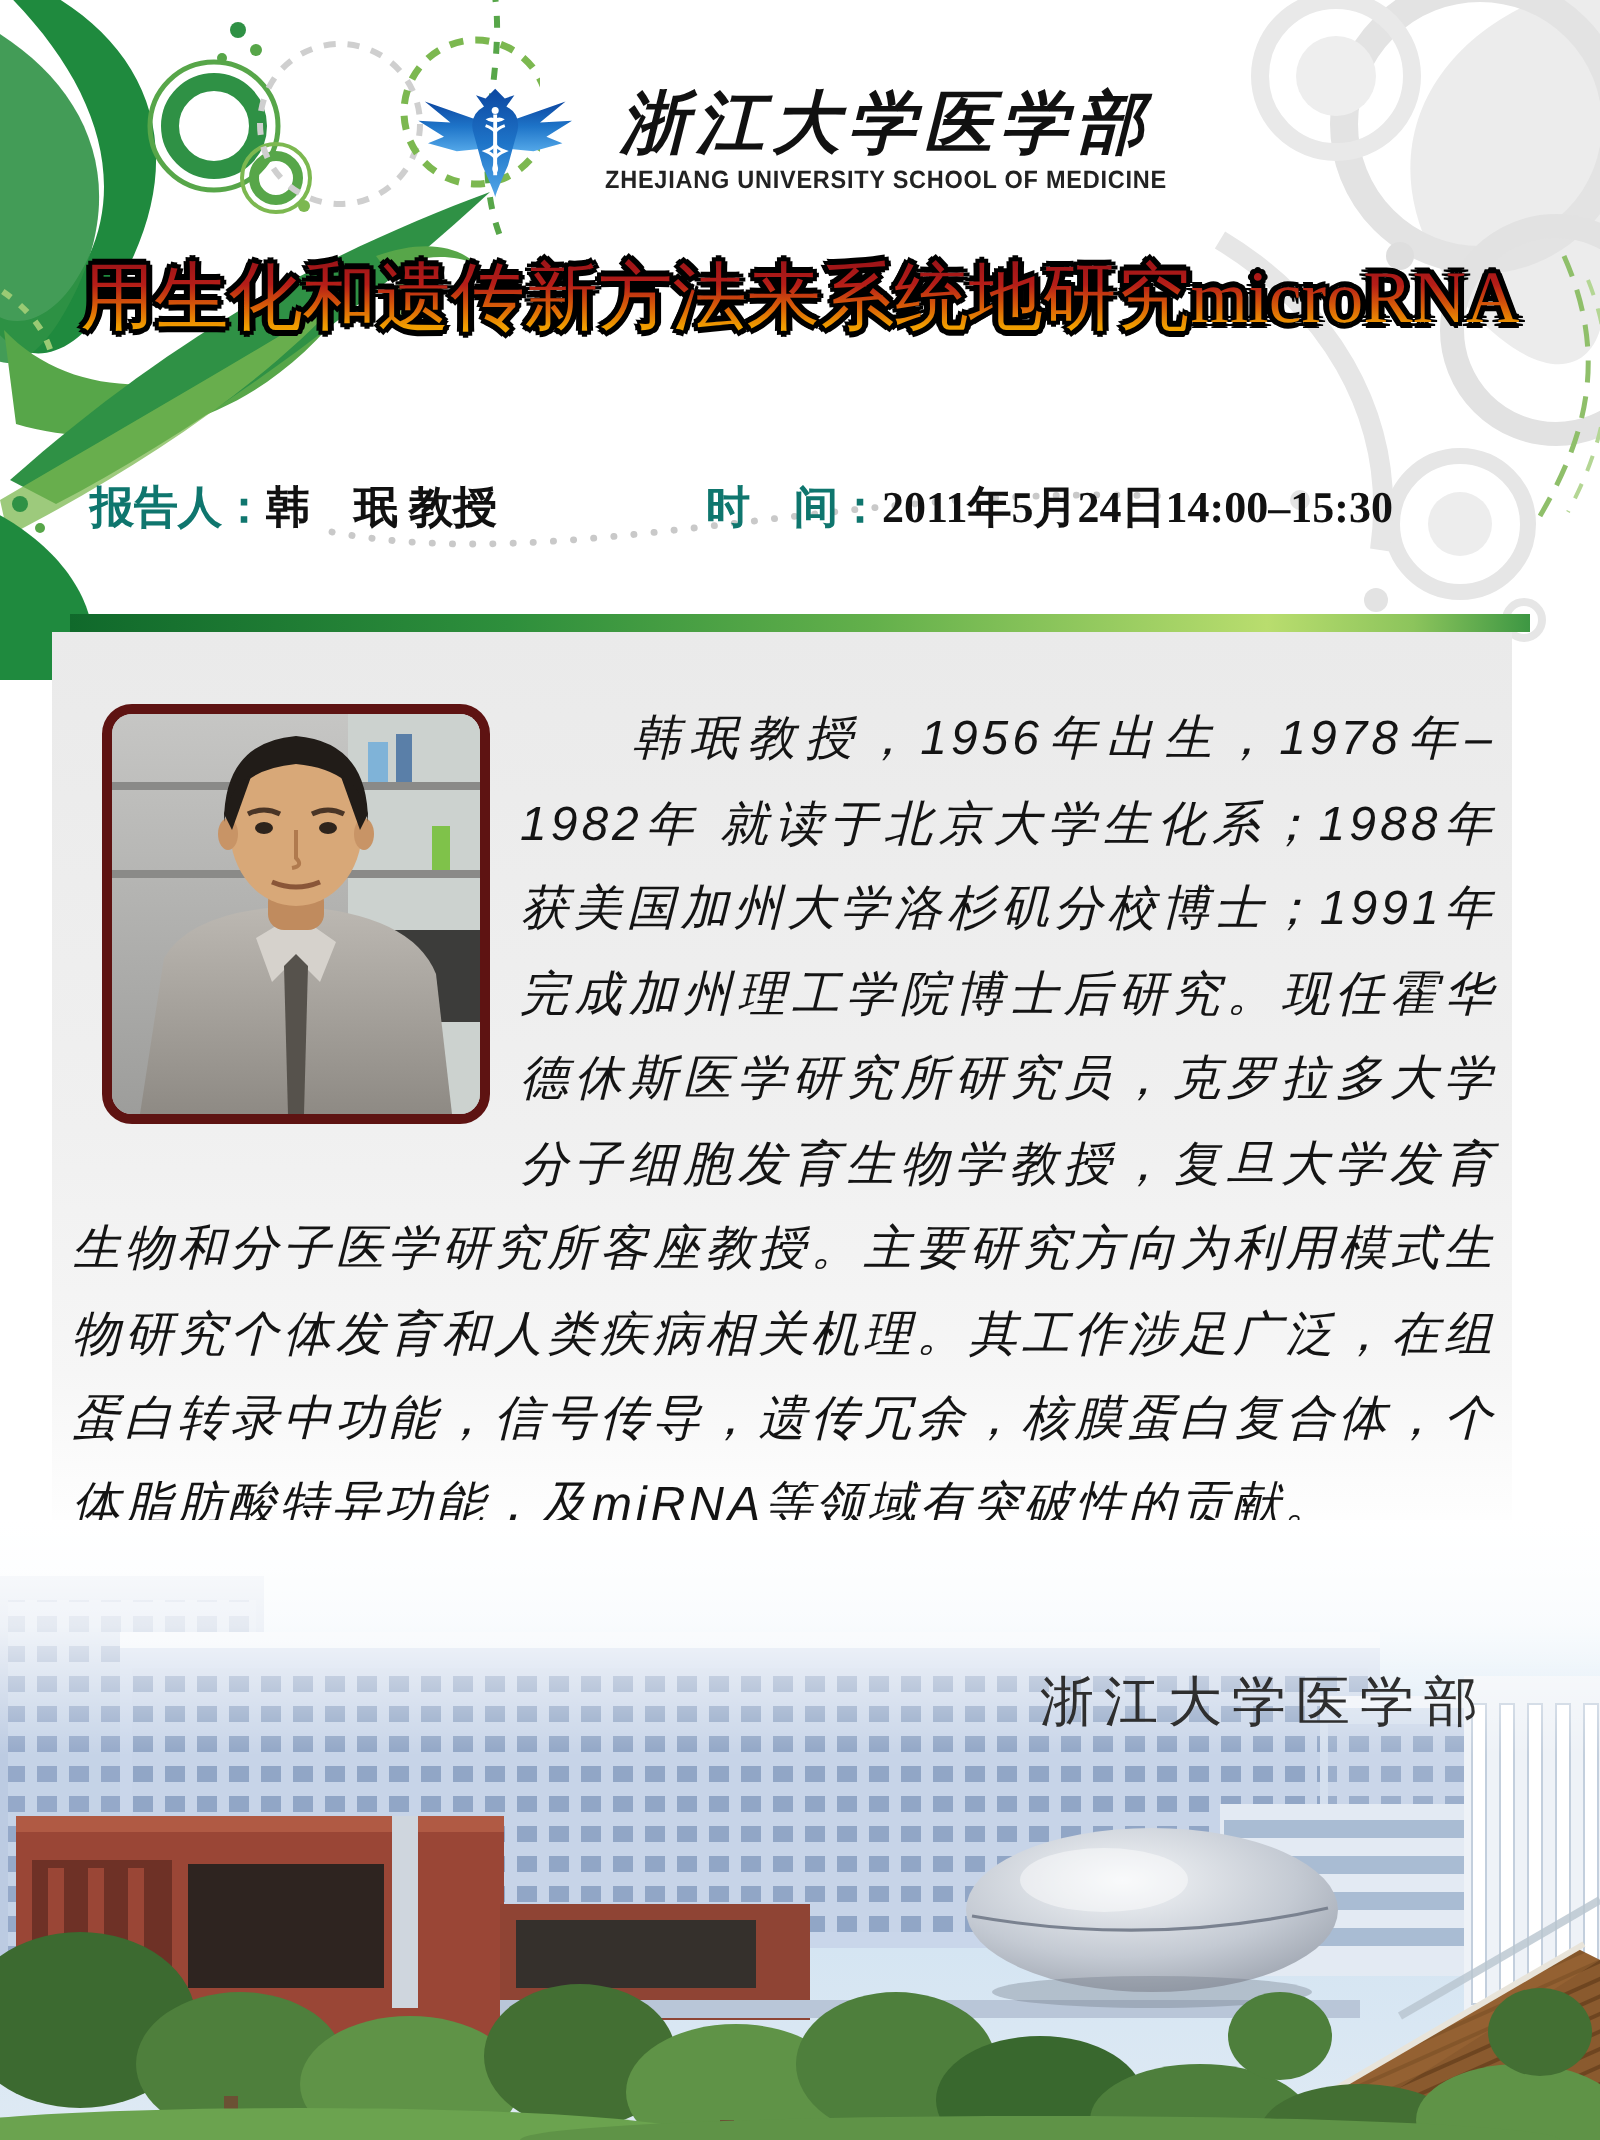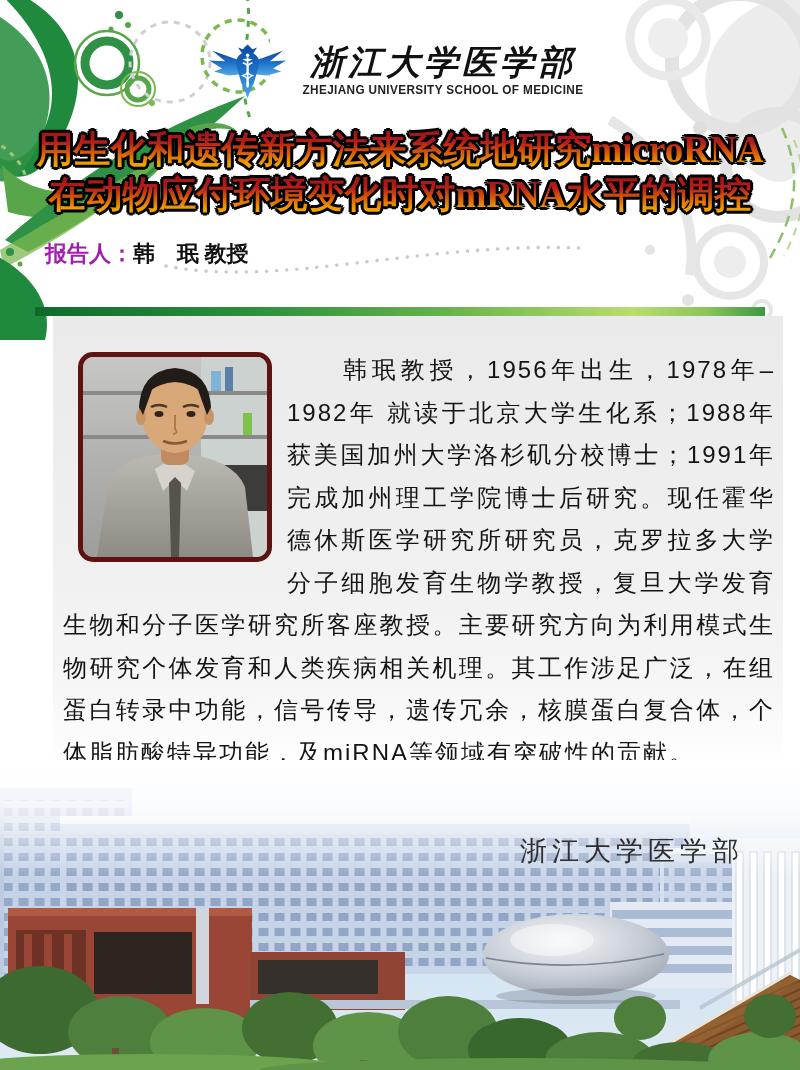--- a/index.html
+++ b/index.html
@@ -24,50 +24,50 @@
   #logo-en{
     font-family:"Liberation Sans","DejaVu Sans",sans-serif;
     font-weight:bold;font-size:12.5px;letter-spacing:.4px;color:#222;
     transform:scaleX(.94);white-space:nowrap;
   }
   
   #title-block{top:127px;left:0;width:800px;text-align:center;}
   .title-line{
     position:relative;display:block;height:45px;line-height:45px;
     font-family:"Liberation Serif","DejaVu Serif",serif;
-    font-weight:bold;font-size:37px;letter-spacing:0px;white-space:nowrap;
+    font-weight:normal;font-size:37px;letter-spacing:0px;white-space:nowrap;
   }
   .t-back{
     color:#000;
     text-shadow:3px 0 0 #000,-3px 0 0 #000,0 3px 0 #000,0 -3px 0 #000,
                 2px 2px 0 #000,-2px 2px 0 #000,2px -2px 0 #000,-2px -2px 0 #000;
   }
   .t-front{
     position:absolute;left:0;right:0;top:0;
     background:linear-gradient(180deg,#9c1418 8%,#b51d18 34%,#d85c08 58%,#f09c00 80%,#f8b400 100%);
     -webkit-background-clip:text;background-clip:text;color:transparent;
   }
   
   #info-grid{
     top:239px;left:45px;width:725px;
     display:grid;grid-template-columns:308px auto;grid-auto-rows:30px;
     font-family:"Liberation Serif","DejaVu Serif",serif;
     font-weight:bold;font-size:22px;line-height:30px;white-space:nowrap;
   }
-  .info-label{color:#a21caf;margin-top:16px;}
+  .info-label{color:#0f766e;margin-top:16px;}
   .info-value{color:#111;}
   
   #green-bar{
     top:307px;left:35px;width:730px;height:9px;
     background:linear-gradient(90deg,#10692b 0%,#2e8f3c 30%,#63b04b 55%,#b9dd6e 82%,#8cc45c 92%,#3d9743 100%);
   }
   #bio-panel{
-    top:316px;left:53px;width:730px;height:452px;
+    top:316px;left:26px;width:730px;height:452px;
     background:linear-gradient(180deg,#eaeaea 0%,#f0f0f0 55%,#f6f6f6 82%,rgba(250,250,250,0) 100%);
-    box-sizing:border-box;padding:33px 8px 0 10px;
+    box-sizing:border-box;padding:33px 8px 0 10px;font-style:italic;
   }
   #speaker-photo{
     float:left;width:184px;height:200px;margin:3px 15px 6px 15px;
     border:5px solid #5e1312;border-radius:15px;overflow:hidden;
     background:#bdbdbd;
   }
   #speaker-photo svg{display:block;}
   #bio-text{
     margin:0;color:#141414;
     font-size:24px;line-height:42.5px;letter-spacing:2px;
@@ -151,29 +151,28 @@
     <span id="logo-cn">浙江大学医学部</span>
     <span id="logo-en">ZHEJIANG UNIVERSITY SCHOOL OF MEDICINE</span>
   </div>
 </div>
 
 <div id="title-block" class="abs">
   <span class="title-line">
     <span class="t-back">用生化和遗传新方法来系统地研究microRNA</span>
     <span class="t-front">用生化和遗传新方法来系统地研究microRNA</span>
   </span>
-  <span class="title-line">
-    <span class="t-back">在动物应付环境变化时对mRNA水平的调控</span>
-    <span class="t-front">在动物应付环境变化时对mRNA水平的调控</span>
-  </span>
 </div>
 
 <div id="info-grid" class="abs">
   <div>
     <span class="info-label">报告人：</span><span class="info-value">韩　珉 教授</span>
+  </div>
+  <div>
+    <span class="info-label">时　间：</span><span class="info-value">2011年5月24日14:00–15:30</span>
   </div>
 </div>
 
 <div id="green-bar" class="abs"></div>
 
 <div id="bio-panel" class="abs">
   <div id="speaker-photo">
     <svg width="184" height="200" viewBox="0 0 184 200" aria-hidden="true">
       <defs>
         <linearGradient id="bgG" x1="0" y1="0" x2="0" y2="1">

